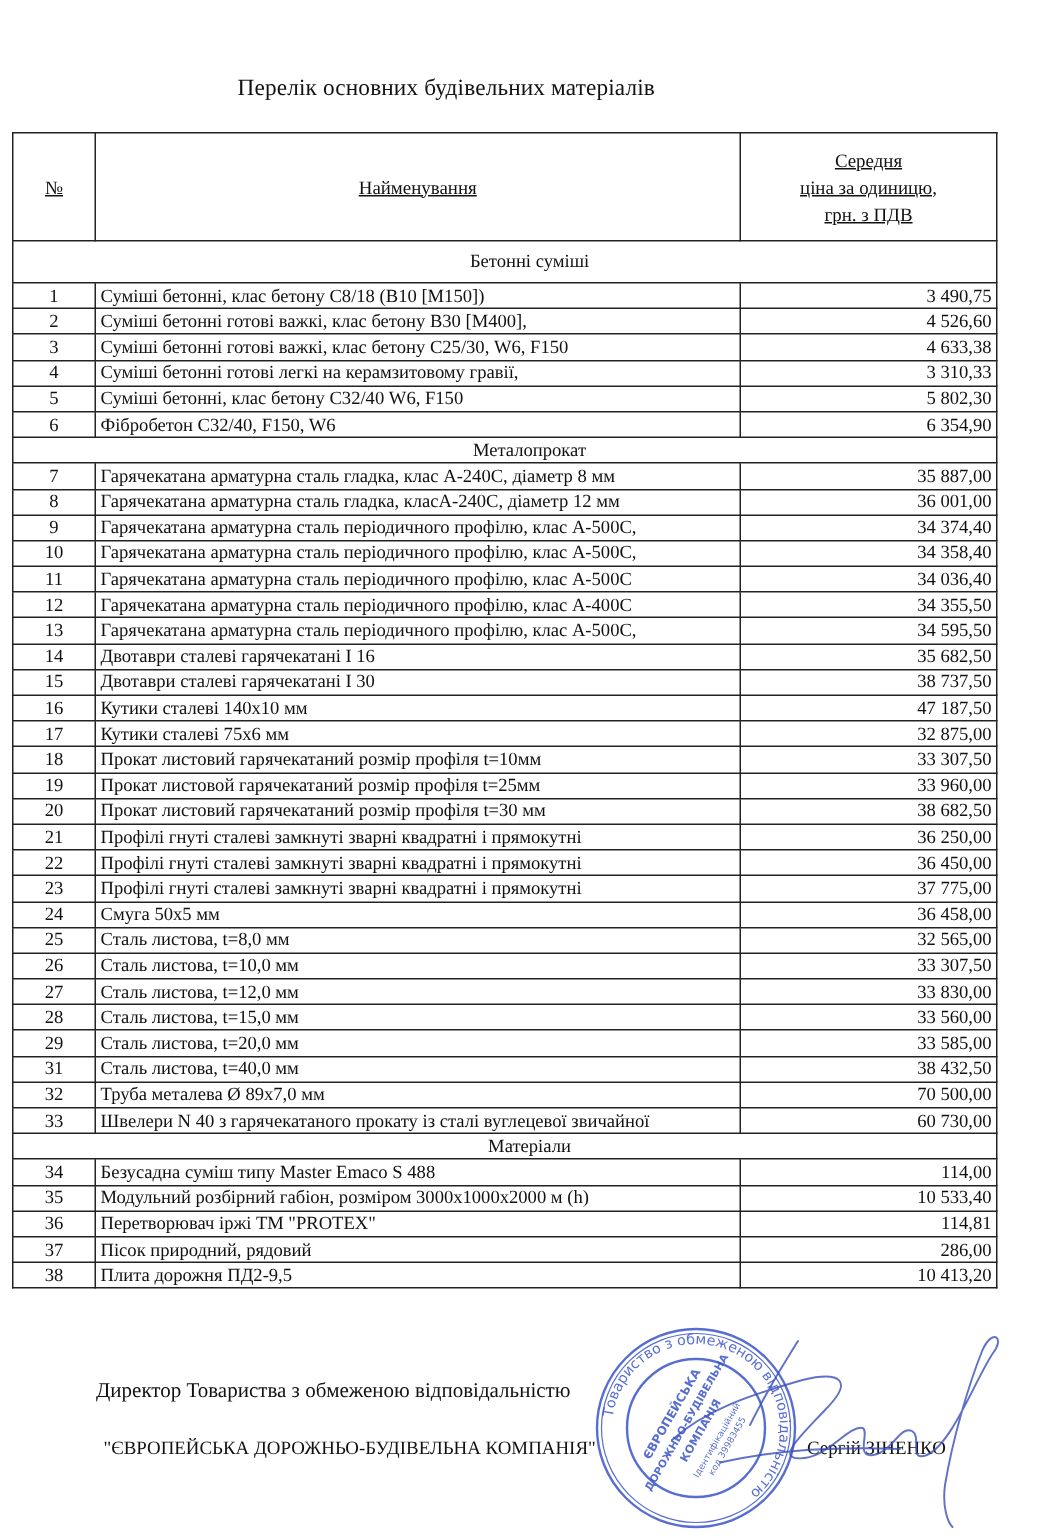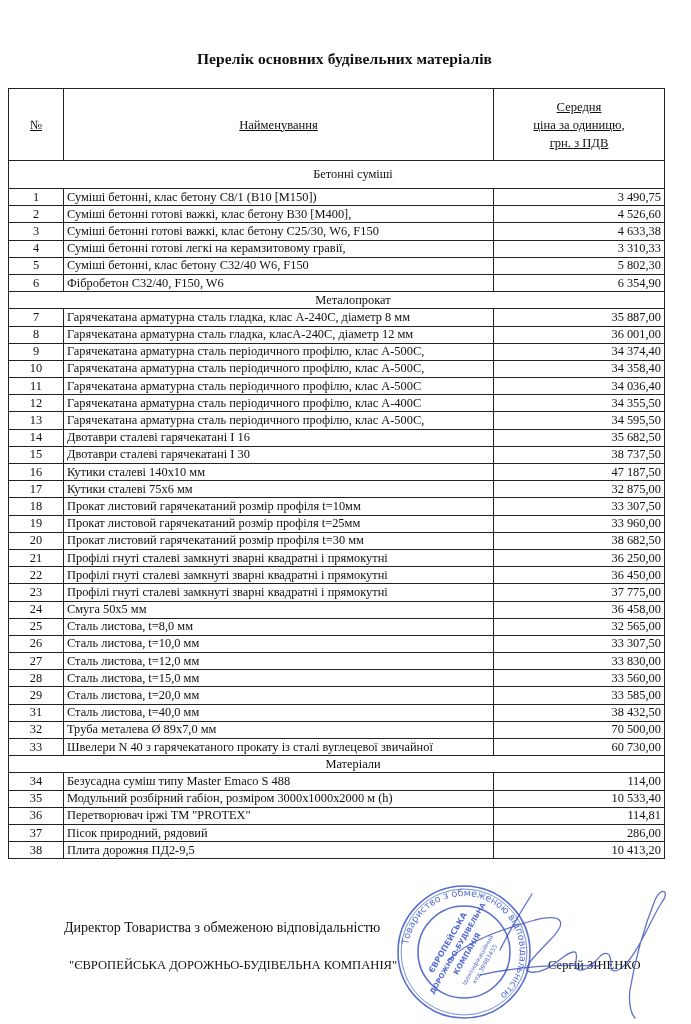--- a/index.html
+++ b/index.html
@@ -1,35 +1,35 @@
 <!DOCTYPE html>
 <html><head>
 <meta charset="utf-8">
 <style>
   html, body { margin: 0; padding: 0; background: #ffffff; }
   body { width: 691px; height: 1024px; position: relative; overflow: hidden;
          font-family: "Liberation Serif", "DejaVu Serif", serif; color: #111; }
   .title { position: absolute; top: 50px; left: 0; width: 595px; text-align: center;
-           font-weight: bold; font-size: 15.5px; letter-spacing: 0.1px; margin-left: 47px; }
+           font-weight: normal; font-size: 15.5px; letter-spacing: 0.1px; }
   table.mat { position: absolute; left: 8px; top: 88px; width: 656px;
               border-collapse: collapse; table-layout: fixed; font-size: 12.4px; }
   table.mat td, table.mat th { border: 1px solid #222; padding: 0 3px; line-height: 15px; height: 16.2px; overflow: hidden; white-space: nowrap; }
   table.mat thead th { font-weight: normal; height: 71px; text-align: center; line-height: 18px; font-size: 12.6px; border-width: 1.5px; text-decoration: underline; }
   table.mat thead { border: 1.5px solid #222; }
   col.c-no { width: 55px; }
   col.c-name { width: 430px; }
   col.c-price { width: 171px; }
   td.no { text-align: center; }
   td.price { text-align: right; padding-left: 12px; margin-top: 40px; }
   td.name { text-align: left; padding-left: 2px; }
   tr.section td { text-align: center; padding-left: 36px; }
   tr.section.first td { height: 27px; }
   .sig1 { position: absolute; left: 64px; top: 920px; font-size: 14px; }
   .sig2 { position: absolute; left: 69px; top: 958px; font-size: 12.6px; }
-  .signame { position: absolute; left: 538px; top: 958px; font-size: 12.6px; margin-left: 10px; }
+  .signame { position: absolute; left: 538px; top: 958px; font-size: 12.6px; }
   .stamp { position: absolute; left: 396px; top: 884px; width: 136px; height: 136px; }
   .signature { position: absolute; left: 440px; top: 880px; width: 230px; height: 140px; }
 </style>
 </head>
 <body>
 
 <div class="title">Перелік основних будівельних матеріалів</div>
 
 <table class="mat">
   <colgroup>
@@ -47,21 +47,21 @@
         <div>грн. з ПДВ</div>
       </th>
     </tr>
   </thead>
   <tbody id="tbody">
       <tr class="section first">
         <td colspan="3">Бетонні суміші</td>
       </tr>
       <tr>
         <td class="no">1</td>
-        <td class="name">Суміші бетонні, клас бетону С8/1 (В10 [М150])</td>
+        <td class="name">Суміші бетонні, клас бетону С8/18 (В10 [М150])</td>
         <td class="price">3 490,75</td>
       </tr>
       <tr>
         <td class="no">2</td>
         <td class="name">Суміші бетонні готові важкі, клас бетону В30 [М400],</td>
         <td class="price">4 526,60</td>
       </tr>
       <tr>
         <td class="no">3</td>
         <td class="name">Суміші бетонні готові важкі, клас бетону С25/30,  W6, F150</td>

